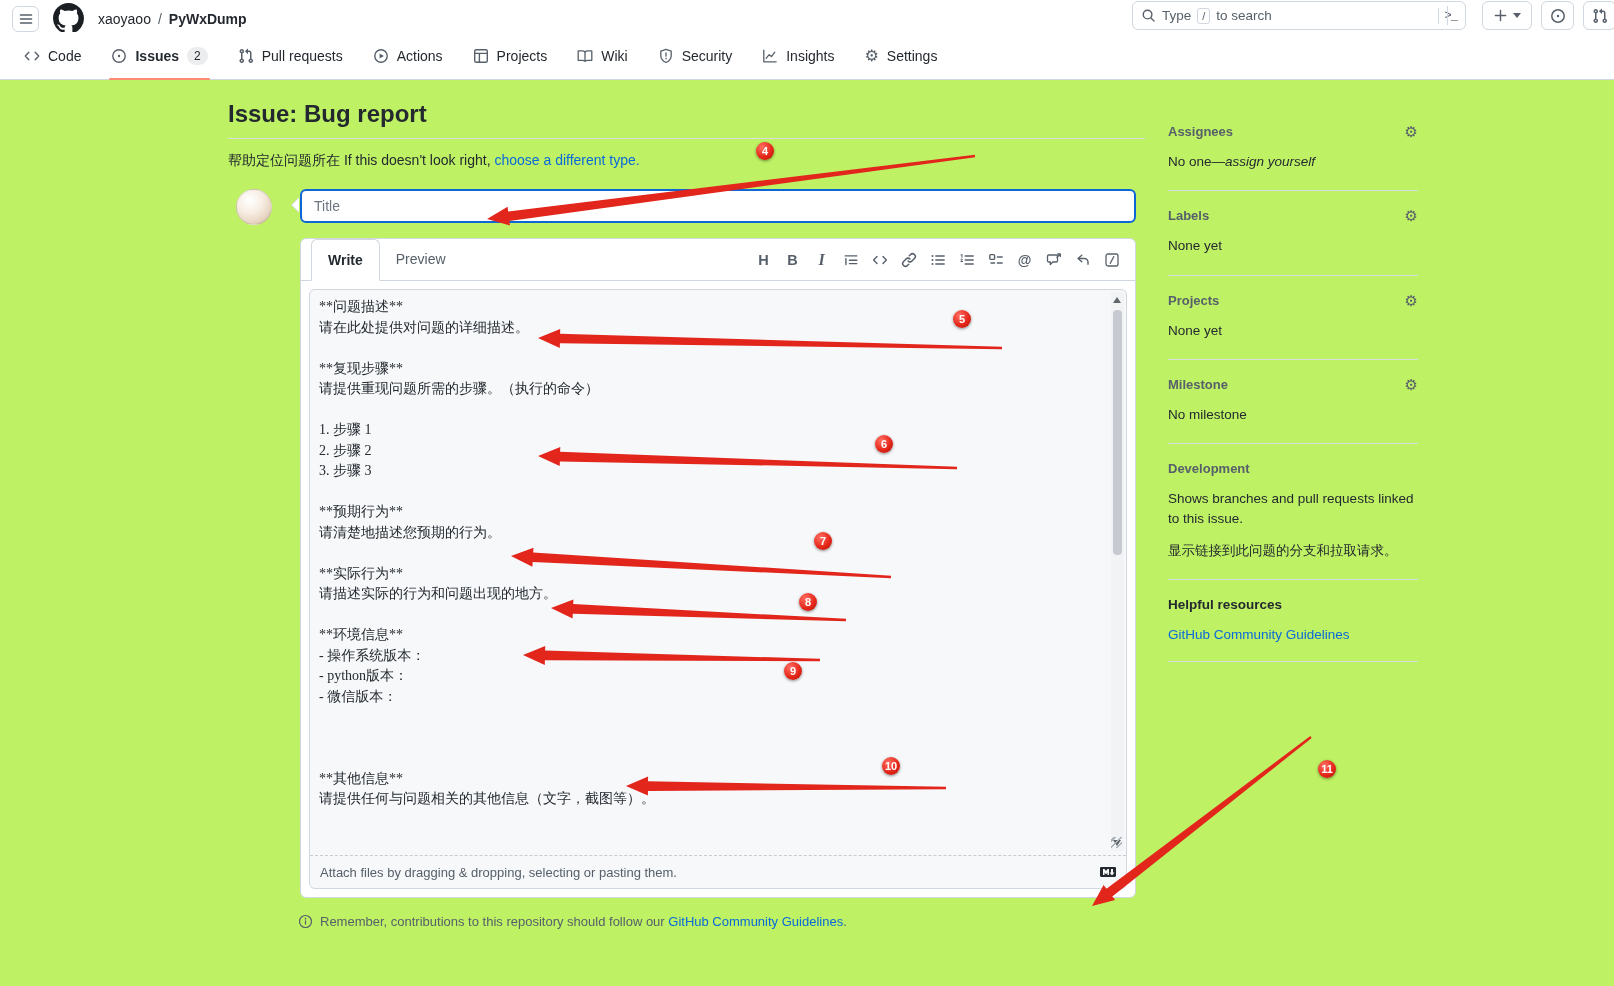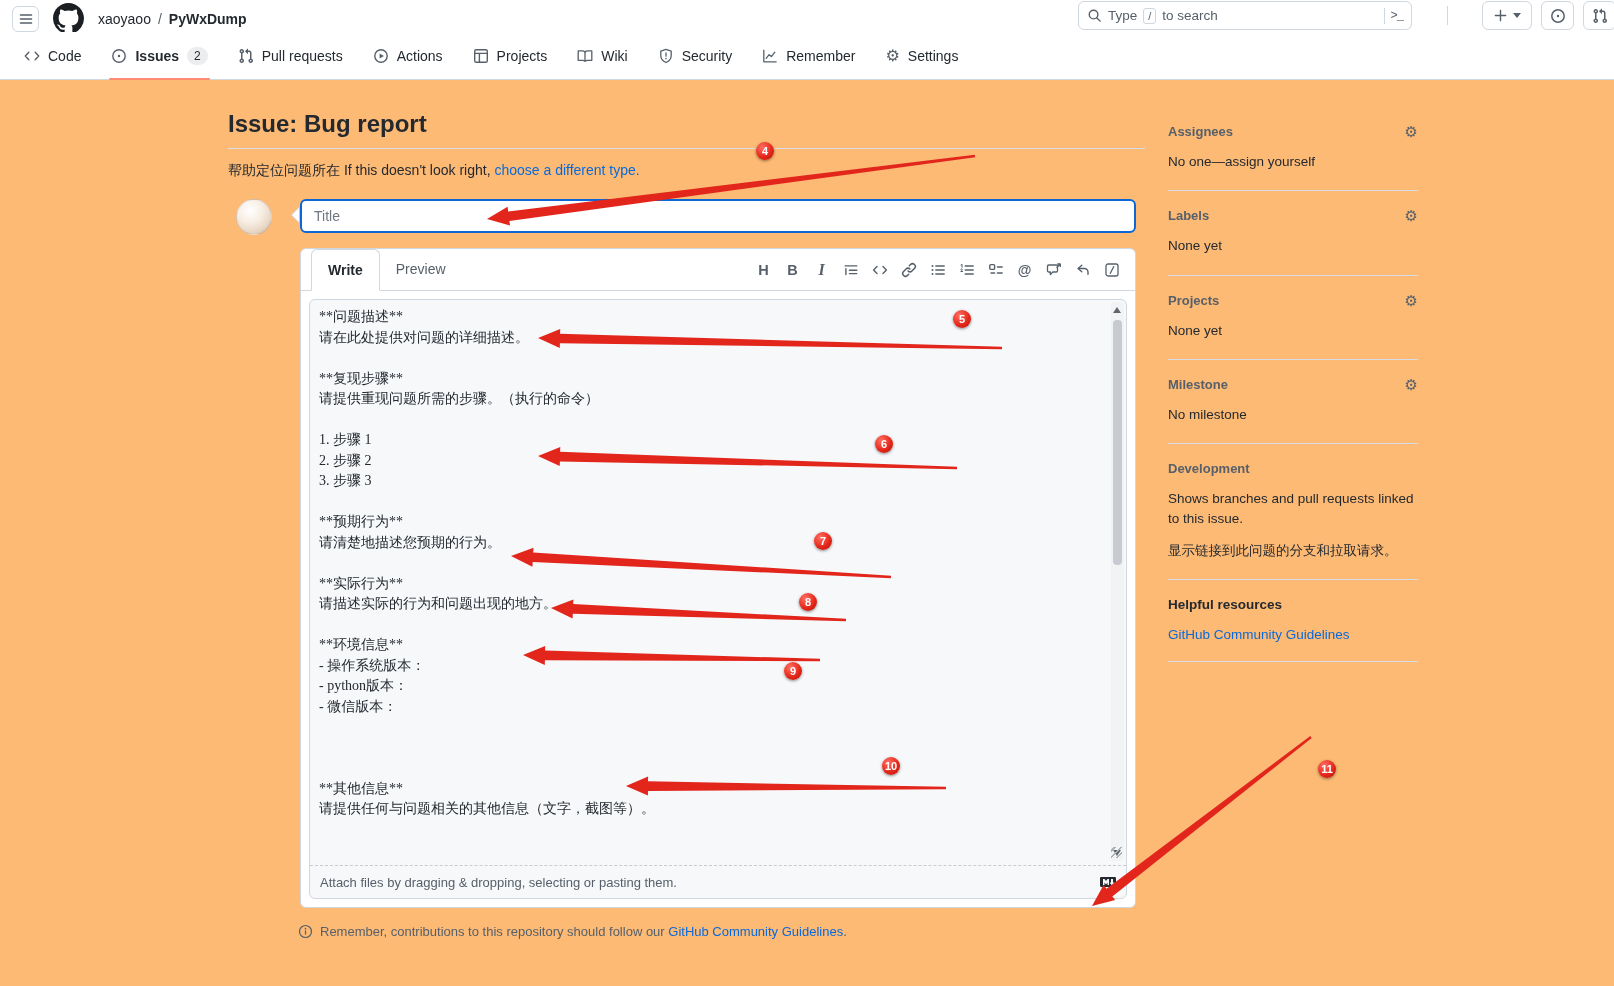--- a/index.html
+++ b/index.html
@@ -1,28 +1,28 @@
 <!DOCTYPE html>
 <html><head>
 <meta charset="utf-8">
 <style>
   * { margin:0; padding:0; box-sizing:border-box; }
   body { font-family:"Liberation Sans","DejaVu Sans",sans-serif; color:#24292f; background:#fff; }
-  .page { position:relative; width:1614px; height:986px; background:#fdba74; overflow:hidden; }
+  .page { position:relative; width:1614px; height:986px; background:#bef264; overflow:hidden; }
 
   
   .topbar { position:absolute; top:0; left:0; width:100%; height:32px; background:#fff; }
   .topbar-left { display:flex; align-items:center; gap:14px; padding:3px 0 0 12px; }
   .hamburger-btn { width:27px; height:26px; border:1px solid #d0d7de; border-radius:6px; display:flex; align-items:center; justify-content:center; background:#fff; cursor:pointer; }
   .gh-logo { width:31px; height:31px; display:flex; align-items:center; }
   .crumb { font-size:14px; display:flex; gap:7px; align-items:center; }
   .crumb .owner { color:#24292f; text-decoration:none; cursor:pointer; }
   .crumb .sep { color:#57606a; }
   .crumb .repo { font-weight:600; cursor:pointer; }
-  .search-box { position:absolute; left:1078px; top:1px; width:334px; height:29px; border:1px solid #d0d7de; border-radius:6px; background:#fff; display:flex; align-items:center; padding:0 8px; color:#57606a; font-size:13.5px; gap:6px; cursor:text; }
+  .search-box { position:absolute; left:1132px; top:1px; width:334px; height:29px; border:1px solid #d0d7de; border-radius:6px; background:#fff; display:flex; align-items:center; padding:0 8px; color:#57606a; font-size:13.5px; gap:6px; cursor:text; }
   .search-box .grow { flex:1; }
   .keycap { border:1px solid #d0d7de; border-radius:3px; font-size:11px; padding:0 4px; line-height:14px; color:#57606a; }
   .srch-div { border-left:1px solid #d0d7de; height:16px; }
   .term-glyph { font-family:"Liberation Mono","DejaVu Sans Mono",monospace; font-size:12px; color:#57606a; letter-spacing:-1px; }
   .hdr-divider { position:absolute; left:1447px; top:6px; height:19px; border-left:1px solid #d0d7de; }
   .hdr-btn { position:absolute; top:1px; height:29px; border:1px solid #d0d7de; border-radius:6px; background:#fff; display:flex; align-items:center; justify-content:center; color:#57606a; cursor:pointer; gap:5px; }
   #btn-plus { left:1482px; width:50px; }
   #btn-issues { left:1541px; width:33px; }
   #btn-pr { left:1583px; width:33px; }
   .caret-down { width:0; height:0; border:4px solid transparent; border-top:5px solid #57606a; margin-top:4px; }
@@ -30,21 +30,21 @@
   
   .tabbar { position:absolute; top:32px; left:0; width:100%; height:48px; border-bottom:1px solid #d0d7de; display:flex; align-items:center; padding:0 14px; gap:10px; background:#fff; }
   .tab { position:relative; display:flex; align-items:center; gap:8px; padding:0 10px; height:47px; font-size:14px; color:#24292f; cursor:pointer; }
   .tab .ticon { display:flex; color:#57606a; }
   .tab.active .tlabel { font-weight:600; }
   .tab.active::after { content:""; position:absolute; left:8px; right:8px; bottom:-1px; height:2px; background:#fd8c73; border-radius:3px; }
   .count-pill { background:rgba(175,184,193,.25); border-radius:2em; padding:0 7px; height:18px; line-height:18px; font-size:12px; }
   .gear-glyph { font-size:16px; color:#57606a; line-height:1; }
 
   
-  .main { position:absolute; left:228px; top:80px; width:917px; }
+  .main { position:absolute; left:228px; top:70px; width:917px; }
   .page-title { font-size:24px; font-weight:600; padding:30px 0 10px; }
   .title-rule { border-bottom:1px solid #d8dee4; margin-bottom:13px; }
   .subtitle { font-size:14px; color:#24292f; }
   a.inline-link { color:#0969da; text-decoration:none; cursor:pointer; }
 
   .issue-form { position:relative; margin-left:72px; margin-top:19px; width:836px; }
   .avatar { position:absolute; left:-64px; top:0; width:36px; height:36px; border-radius:50%; border:1px solid rgba(27,31,36,.1);
             background: radial-gradient(circle at 38% 30%, #ffffff 0%, #f7ede3 40%, #e9d7c5 68%, #c9ae95 100%); }
   .form-caret-outer { position:absolute; left:-17px; top:8px; width:0; height:0; border:8px solid transparent; border-right:8px solid #d0d7de; }
   .form-caret-inner { position:absolute; left:-15px; top:9px; width:0; height:0; border:7px solid transparent; border-right:7px solid #fff; }
@@ -82,21 +82,21 @@
 
   .repo-note { margin:16px 0 0 70px; display:flex; align-items:center; gap:7px; color:#57606a; font-size:13px; }
 
   
   .sidebar { position:absolute; left:1168px; top:124px; width:250px; }
   .sb-sec { padding:17px 0 18px; border-bottom:1px solid #d8dee4; }
   .sb-sec.first { padding-top:0; }
   .sb-title { display:flex; align-items:center; justify-content:space-between; font-size:13px; font-weight:600; color:#57606a; margin-bottom:13px; }
   .sb-title .gear-glyph { font-size:15px; cursor:pointer; }
   .sb-body { font-size:13.5px; color:#24292f; line-height:1.5; }
-  .sb-link { color:#24292f; cursor:pointer; text-decoration:none; }
+  .sb-link { color:#24292f; cursor:pointer; text-decoration:none;font-style:italic; }
   .sb-para { margin-top:11px; }
   .sb-title-dark { font-size:13.5px; font-weight:700; color:#24292f; margin-bottom:13px; }
   .sb-blue-link { color:#0969da; font-size:13.5px; cursor:pointer; text-decoration:none; }
 
   
   #annotation-svg { position:absolute; top:0; left:0; width:1614px; height:986px; pointer-events:none; z-index:40; }
   #badge-layer { position:absolute; top:0; left:0; width:1614px; height:986px; pointer-events:none; z-index:41; }
   .ann-badge { position:absolute; width:18px; height:18px; border-radius:50%; background:radial-gradient(circle at 35% 30%, #ff6f62 0%, #e6281b 55%, #b01205 100%); color:#fff; font-size:11px; font-weight:700; display:flex; align-items:center; justify-content:center; box-shadow:0 1px 3px rgba(0,0,0,.45); }
 
   svg.oct { display:block; }
@@ -233,21 +233,21 @@
       </span>
       <span class="tlabel">Security</span>
     </div>
     <div class="tab">
       <span class="ticon">
         <svg class="oct" width="16" height="16" viewBox="0 0 16 16" fill="none" stroke="#57606a" stroke-width="1.3" stroke-linecap="round" stroke-linejoin="round">
             <path d="M1.8 2.2v11.6h12.4"></path>
             <path d="M4.2 10.3 7.1 6.7l2.3 1.9 3.4-4.4"></path>
           </svg>
       </span>
-      <span class="tlabel">Remember</span>
+      <span class="tlabel">Insights</span>
     </div>
     <div class="tab">
       <span class="ticon gear-glyph">⚙</span>
       <span class="tlabel">Settings</span>
     </div>
   </div>
 
   <div class="main">
     <h1 class="page-title">Issue: Bug report</h1>
     <div class="title-rule"></div>

